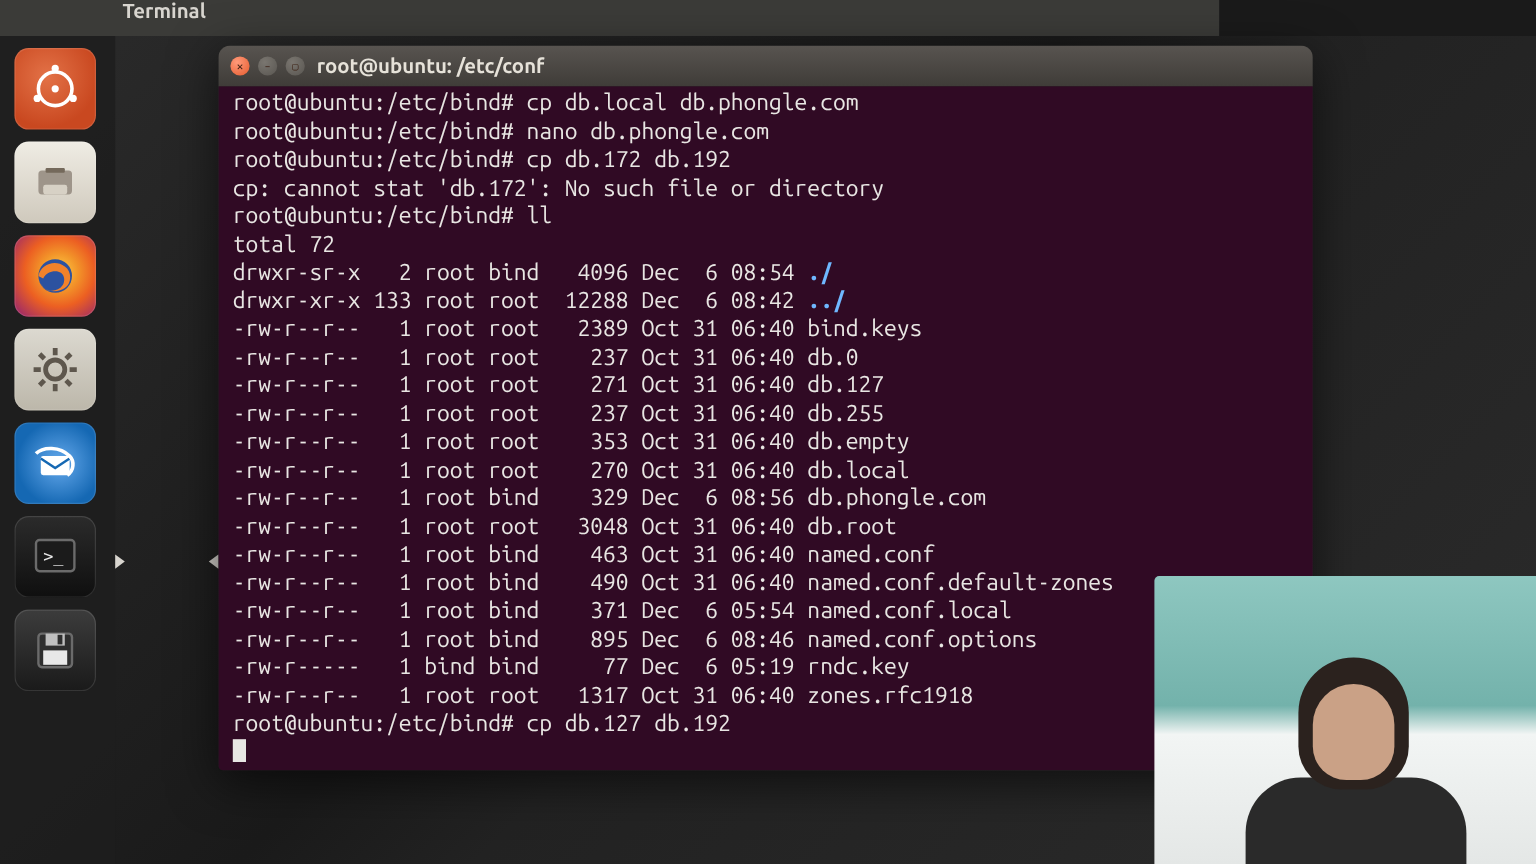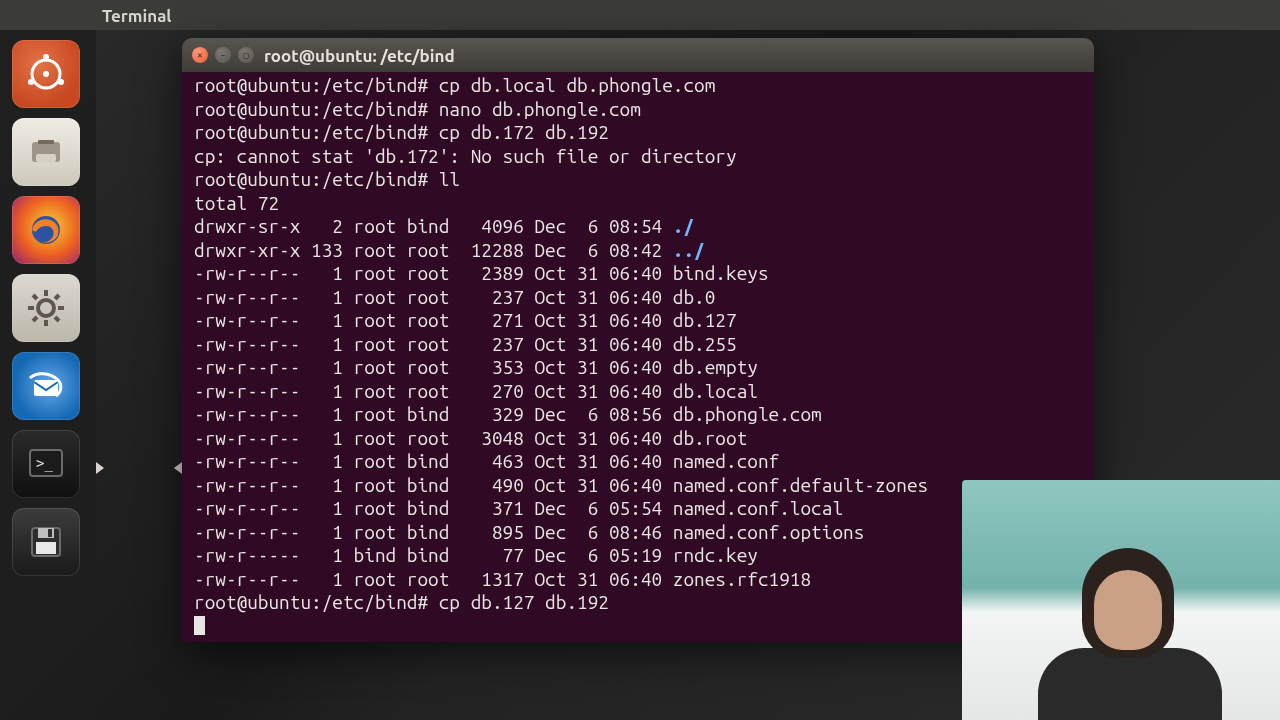--- a/index.html
+++ b/index.html
@@ -1,19 +1,19 @@
 <!DOCTYPE html>
 <html><head>
 <meta charset="utf-8">
 <style>
 * { margin:0; padding:0; box-sizing:border-box; }
 body { width:1280px; height:720px; background:#1a1a1a; font-family:"Ubuntu Mono","DejaVu Sans Mono",monospace; overflow:hidden; position:relative; }
 
 
-.menubar { position:absolute; left:0; top:0; width:1280px; height:30px; background:#3b3b38; color:#d8d5cf; display:flex; align-items:center; padding-left:102px; font-family:"Ubuntu",sans-serif; font-size:17px; font-weight:700; }
+.menubar { position:absolute; left:0; top:0; width:1016px; height:30px; background:#3b3b38; color:#d8d5cf; display:flex; padding-left:102px; font-family:"Ubuntu",sans-serif; font-size:17px; font-weight:700; }
 .menubar span { }
 
 
 .wallpaper { position:absolute; left:0; top:30px; width:1280px; height:690px; background:linear-gradient(135deg,#2b2b2b 0%,#1a1a1a 45%,#222 55%,#2b2b2b 100%); }
 
 
 .launcher { position:absolute; left:0; top:30px; width:96px; height:690px; background:rgba(30,30,30,.9); padding:10px 12px; display:flex; flex-direction:column; gap:10px; }
 .launcher .tile { width:68px; height:68px; border-radius:12px; display:flex; align-items:center; justify-content:center; box-shadow:inset 0 0 0 1px rgba(255,255,255,.12); }
 .dash   { background:radial-gradient(circle at 40% 35%,#e37247 0%,#c94820 70%); }
 .files  { background:linear-gradient(#efece4,#cfc9bc); }
@@ -119,21 +119,21 @@
 <div class="pip-left" style="top:462px"></div>
 <div class="pip-right" style="top:462px"></div>
 
 <div class="window">
   <div class="titlebar">
     <div class="winbtns">
       <div class="winbtn btn-close">✕</div>
       <div class="winbtn btn-min">–</div>
       <div class="winbtn btn-max">▢</div>
     </div>
-    <div class="title">root@ubuntu: /etc/bind</div>
+    <div class="title">root@ubuntu: /etc/conf</div>
   </div>
   <div class="termbody" id="termbody">root@ubuntu:/etc/bind# cp db.local db.phongle.com
 root@ubuntu:/etc/bind# nano db.phongle.com
 root@ubuntu:/etc/bind# cp db.172 db.192
 cp: cannot stat 'db.172': No such file or directory
 root@ubuntu:/etc/bind# ll
 total 72
 drwxr-sr-x   2 root bind   4096 Dec  6 08:54 <span class="dir">./</span>
 drwxr-xr-x 133 root root  12288 Dec  6 08:42 <span class="dir">../</span>
 -rw-r--r--   1 root root   2389 Oct 31 06:40 bind.keys

